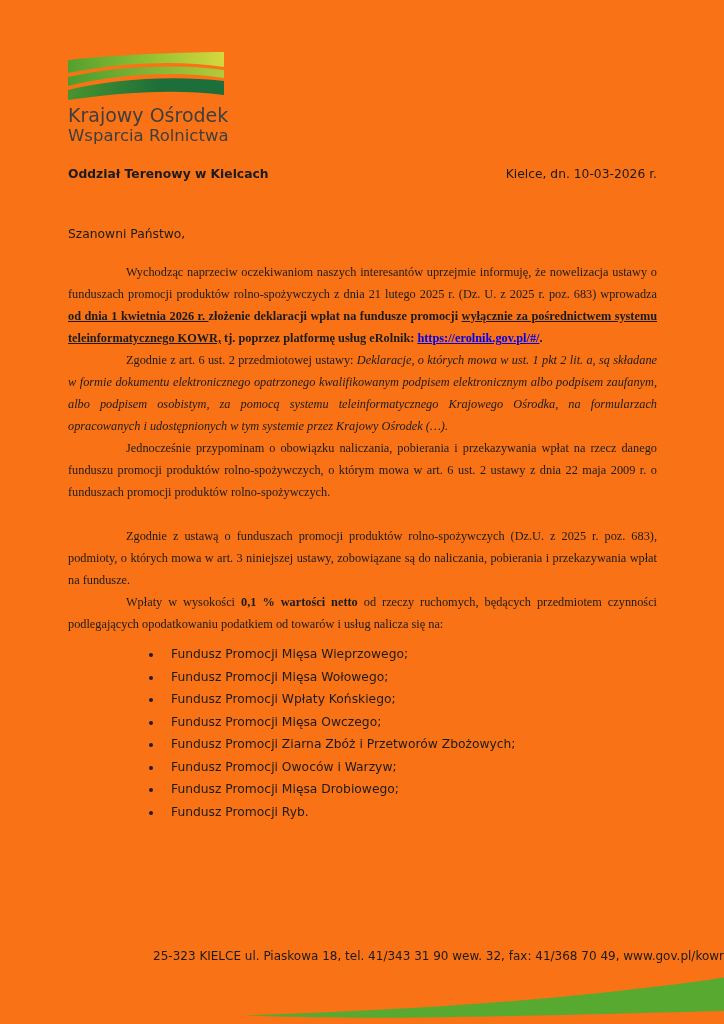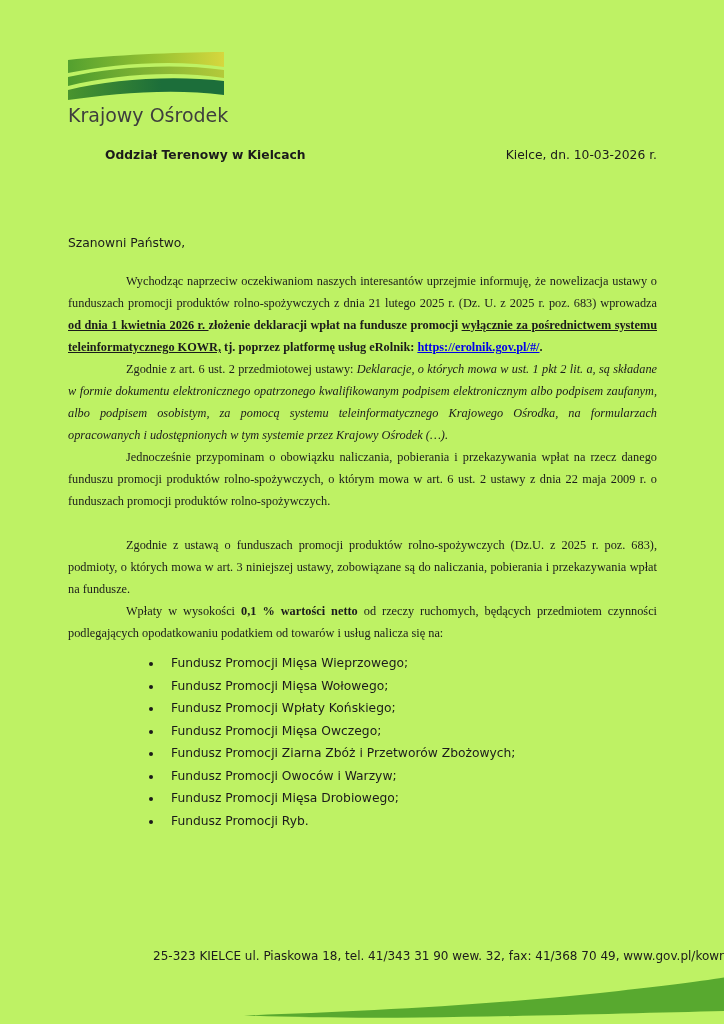--- a/index.html
+++ b/index.html
@@ -1,41 +1,41 @@
 <!DOCTYPE html>
 <html lang="pl"><head>
 <meta charset="utf-8">
 <style>
   html, body { margin: 0; padding: 0; background: #ffffff; }
   .page {
     position: relative;
     width: 724px;
     height: 1024px;
-    background: #bef264;
+    background: #f97316;
     overflow: hidden;
     font-family: "DejaVu Sans", "Liberation Sans", sans-serif;
     color: #1b1b1b;
   }
   .content { padding: 52px 67px 0 68px; }
 
   
   .logo-mark svg { display: block; width: 156px; height: 48px; }
   .logo-line1 { margin-top: 4px; font-size: 19px; line-height: 22px; color: #3e3e3d; }
   .logo-line2 { font-size: 16.5px; line-height: 19px; color: #3e3e3d; }
 
   .header-row {
     display: flex; justify-content: space-between; align-items: baseline;
-    margin-top: 22px; font-size: 12.3px; margin-left: 37px;
+    margin-top: 22px; font-size: 12.3px;
   }
   .branch { font-weight: bold; }
   .date { font-weight: normal; }
   .ref { margin-top: 14px; font-size: 12.3px; font-weight: bold; }
 
   
-  .salutation { margin-top: 74px; font-size: 12.3px; }
+  .salutation { margin-top: 46px; font-size: 12.3px; }
   .body-text { margin-top: 20px; font-size: 12.3px; line-height: 22px; text-align: justify; }
   .body-text p { margin: 0; text-indent: 58px; font-family: Liberation Serif, serif; }
   .body-text p.gap-before { margin-top: 22px; }
   .body-text a.link { color: #0000e8; font-weight: bold; text-decoration: underline; }
   .body-text b u, .body-text u { text-decoration: underline; }
 
   ul.funds {
     margin: 8px 0 4px 0;
     padding-left: 95px;
     list-style: disc;
@@ -73,20 +73,21 @@
             <linearGradient id="g3" x1="0" y1="0" x2="1" y2="0">
               <stop offset="0" stop-color="#49942e"></stop>
                 <stop offset="0.6" stop-color="#1c6e3a"></stop>
             </linearGradient>
           </defs>
           <path d="M0,8 C45,3 105,0.5 156,0 L156,15 C105,7 45,12 0,21 Z" fill="url(#g1)"></path>
           <path d="M0,25 C45,15 105,11 156,18 L156,26 C105,18 45,23 0,34 Z" fill="url(#g2)"></path>
           <path d="M0,38 C45,27 105,23 156,29 L156,43 C100,36 45,42 0,48 Z" fill="url(#g3)"></path>
         </svg>
         <div class="logo-line1">Krajowy Ośrodek</div>
+        <div class="logo-line2">Wsparcia Rolnictwa</div>
       </div>
 
       <div class="header-row">
         <span class="branch">Oddział Terenowy w Kielcach</span>
         <span class="date">Kielce, dn. 10-03-2026 r.</span>
       </div>
     </header>
 
     <div class="salutation">Szanowni Państwo,</div>
 

